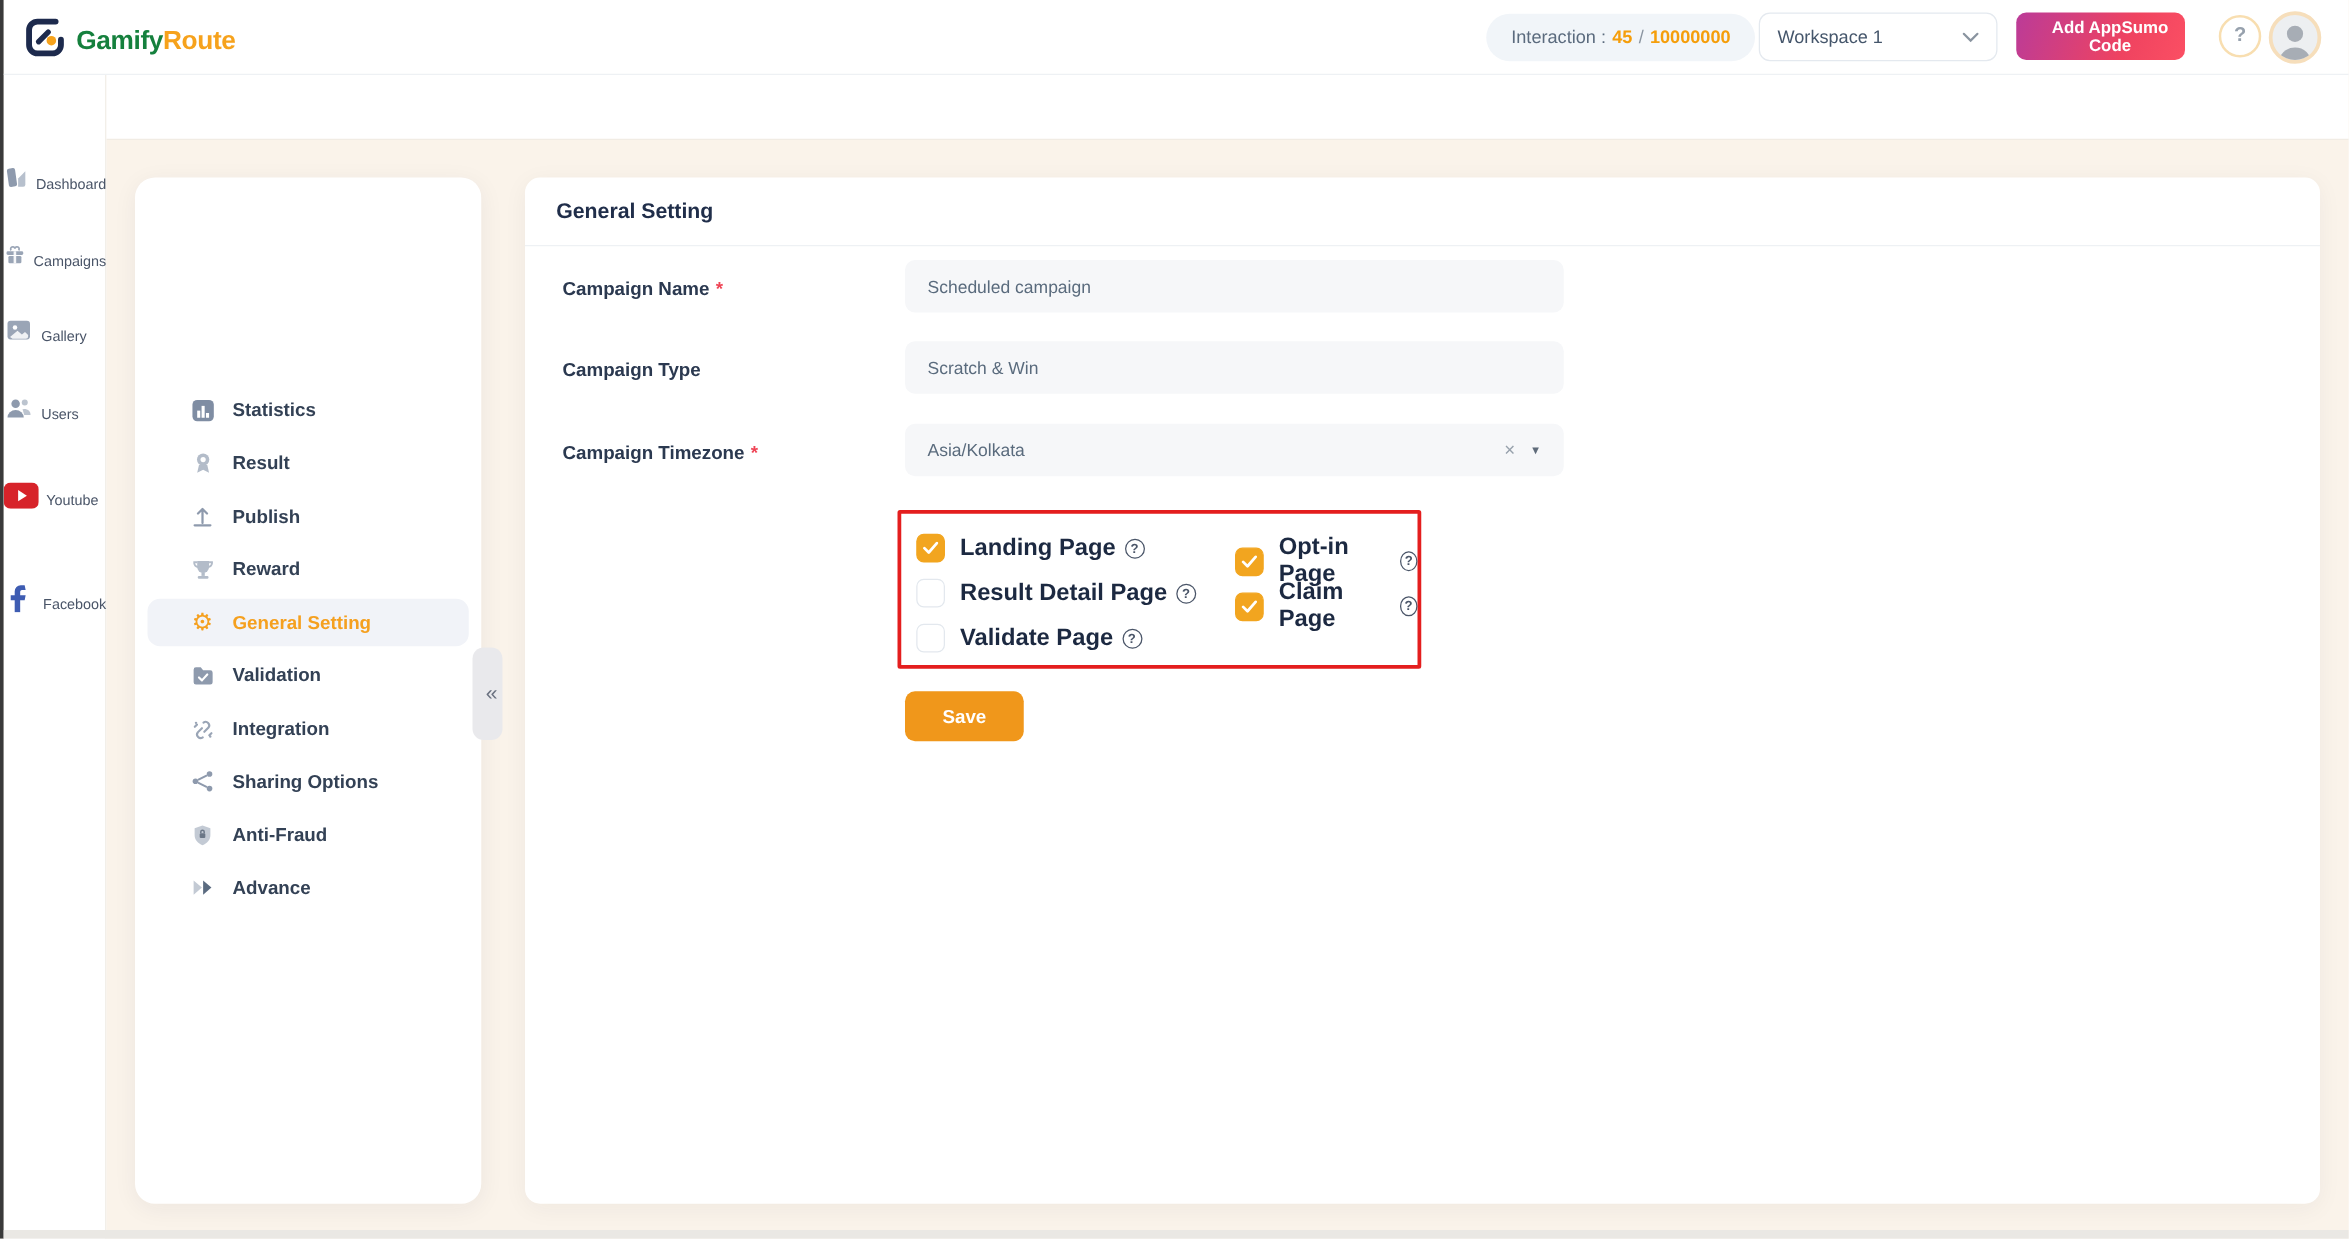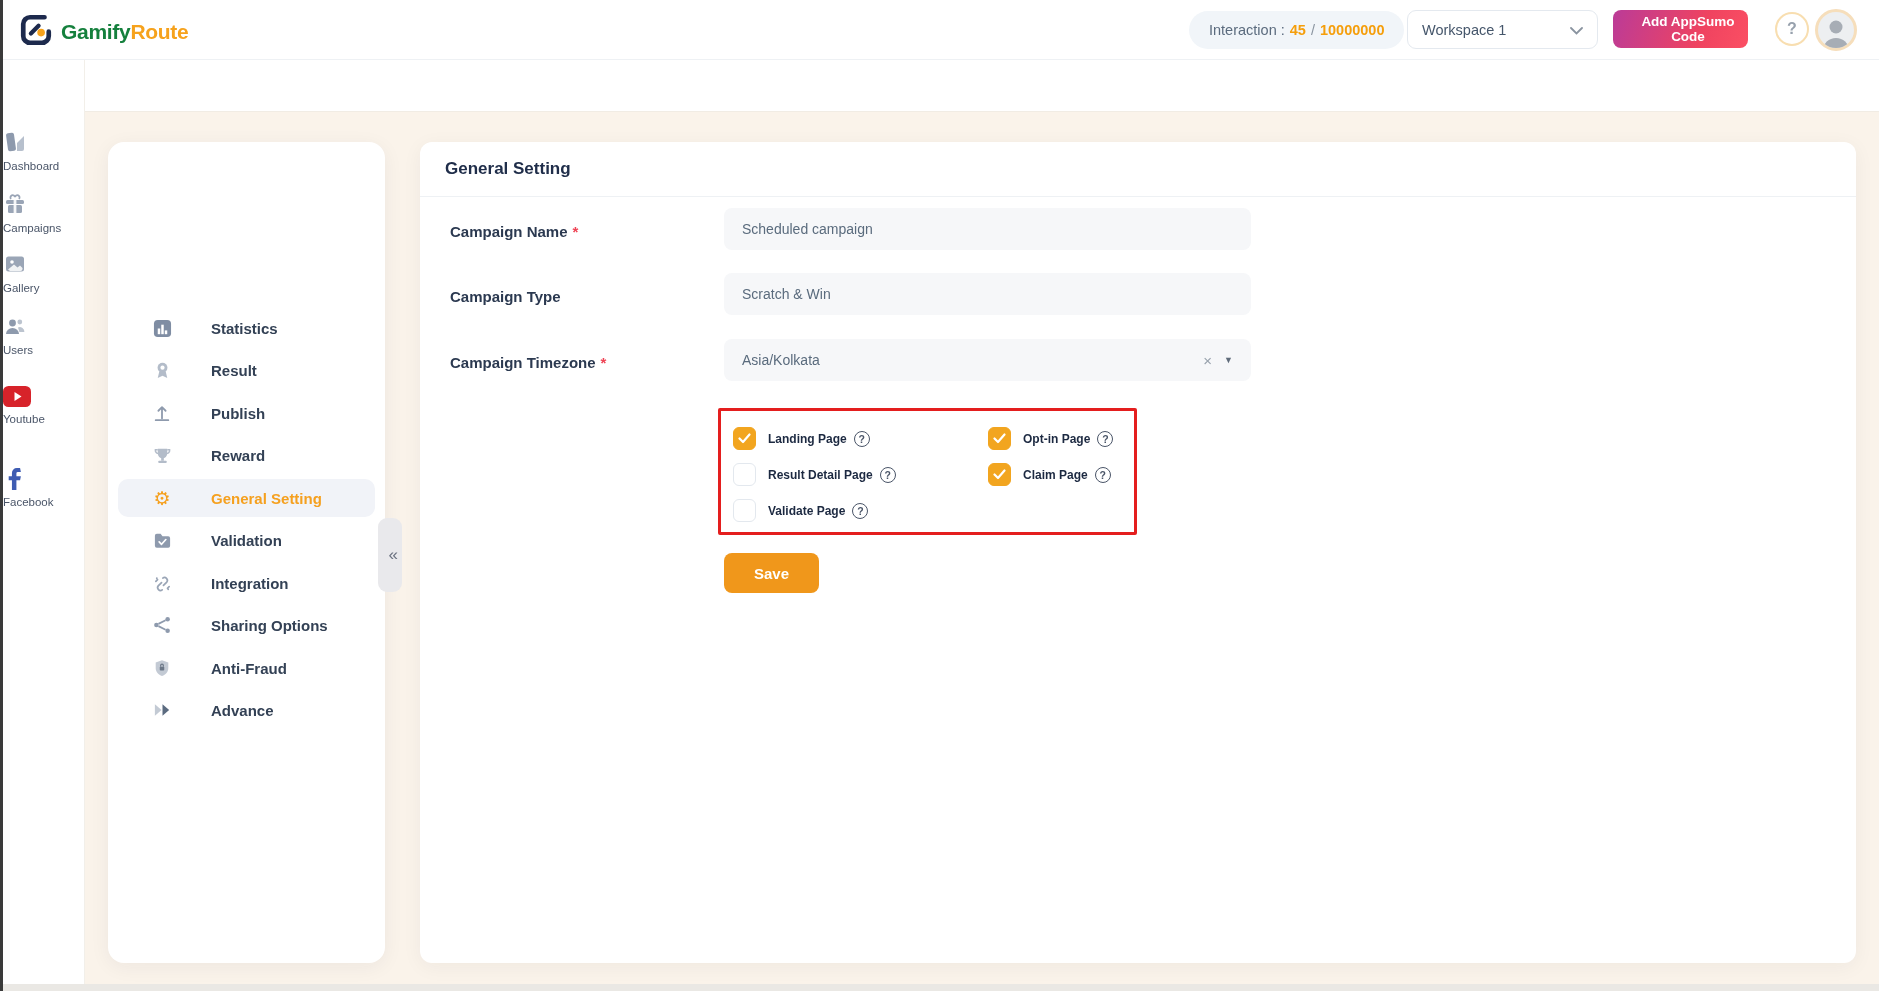--- a/index.html
+++ b/index.html
@@ -40,26 +40,26 @@
   .stat + .stat { border-left:1px solid #e7eaee; padding-left:20px; }
   .stat .stat-label { font-size:13.5px; color:#9aa6b4; }
   .stat .stat-value { font-size:15.5px; font-weight:700; }
   .stat .stat-value.plain { font-weight:500; }
   #share-btn { left:1731px; top:72px; width:29px; height:29px; border:1.5px solid #f2a93e; border-radius:9px; background:#fff; display:flex; align-items:center; justify-content:center; cursor:pointer; }
   #subbar-divider { left:1773px; top:75px; width:1px; height:24px; background:#e3e7eb; }
   #editor-chip { left:1786px; top:71px; height:31px; padding:0 15px; background:#fcefd7; border-radius:8px; display:flex; align-items:center; font-size:13.5px; font-weight:600; color:#f59e0b; cursor:pointer; }
 
   
   #sidebar { left:3px; top:60px; width:82px; bottom:0; background:#fff; border-right:1px solid #f2efe9; z-index:4; }
-  .side-item { position:absolute; left:0; width:82px; display:flex; flex-direction:column; align-items:flex-start; gap:6px; cursor:pointer; }
+  .side-item { position:absolute; left:0; width:82px; display:flex; flex-direction:row; align-items:flex-end; gap:6px; cursor:pointer; }
   .side-item .side-label { font-size:11.5px; color:#4a5568; }
 
   
   #menu-panel { left:108px; top:142px; width:277px; height:821px; background:#fff; border-radius:16px; box-shadow:0 4px 20px rgba(30,40,60,.06); z-index:2; }
-  .menu-item { position:absolute; left:10px; right:10px; height:38px; border-radius:10px; display:flex; align-items:center; cursor:pointer;gap:25px; }
+  .menu-item { position:absolute; left:10px; right:10px; height:38px; border-radius:10px; display:flex; align-items:center; cursor:pointer; }
   .menu-item .mi-icon { width:20px; height:20px; margin-left:34px; display:flex; align-items:center; justify-content:center; color:#8e9aad; flex:none; }
   .menu-item .mi-label { margin-left:14px; font-size:15px; font-weight:600; color:#334155; }
   .menu-item.checked { background:#f1f3f8; }
   .menu-item.checked .mi-label { color:#f5a01f; }
   .menu-item.checked .mi-icon { color:#f5a01f; }
   #collapse-handle { left:378px; top:518px; width:24px; height:74px; background:#e9e9ec; border-radius:9px; z-index:3; display:flex; align-items:center; justify-content:flex-end; padding-right:4px; color:#6b7280; font-size:17px; cursor:pointer; }
 
   #main-panel { left:420px; top:142px; width:1436px; height:821px; background:#fff; border-radius:12px; box-shadow:0 4px 20px rgba(30,40,60,.05); z-index:2; }
   #section-title { position:absolute; left:25px; top:17px; font-size:17px; font-weight:700; color:#202e4a; }
   #section-divider { position:absolute; left:0; right:0; top:54px; height:1px; background:#eef1f4; }
@@ -69,21 +69,21 @@
   .field-input { position:absolute; left:304px; width:527px; height:42px; background:#f6f7f9; border-radius:8px; display:flex; align-items:center; padding:0 18px; font-size:14px; color:#5a6b7d; cursor:text; }
   .field-input .clear-x { margin-left:auto; color:#97a1ac; font-size:15px; cursor:pointer; }
   .field-input .caret { margin-left:12px; color:#5f6b7a; font-size:9px; cursor:pointer; }
 
   #toggle-box { position:absolute; left:298px; top:266px; width:419px; height:127px; border:3px solid #e41e1e; border-radius:2px; }
   .toggle { position:absolute; display:flex; align-items:center; cursor:pointer; }
   .checkbox { width:23px; height:23px; border-radius:6px; background:#fff; border:1.5px solid #e3e8ee; display:flex; align-items:center; justify-content:center; flex:none; }
   .toggle.checked .checkbox { background:#f2a51f; border-color:#f2a51f; }
   .checkbox svg { visibility:hidden; }
   .toggle.checked .checkbox svg { visibility:visible; }
-  .toggle-label { margin-left:12px; font-size:12px; font-weight:700; color:#1c2941; }
+  .toggle-label { margin-left:12px; font-size:19px; font-weight:700; color:#1c2941; }
   .help-dot { margin-left:7px; width:16px; height:16px; border-radius:50%; border:1.5px solid #4a5568; color:#4a5568; font-size:10.5px; font-weight:700; display:flex; align-items:center; justify-content:center; }
 
   #save-btn { position:absolute; left:304px; top:411px; width:95px; height:40px; border:none; border-radius:8px; background:#f0971b; color:#fff; font-size:15px; font-weight:700; cursor:pointer; font-family:inherit; }
 </style>
 </head>
 <body>
 
 <div class="abs" id="left-edge"></div>
 
 <header class="abs" id="topbar">

